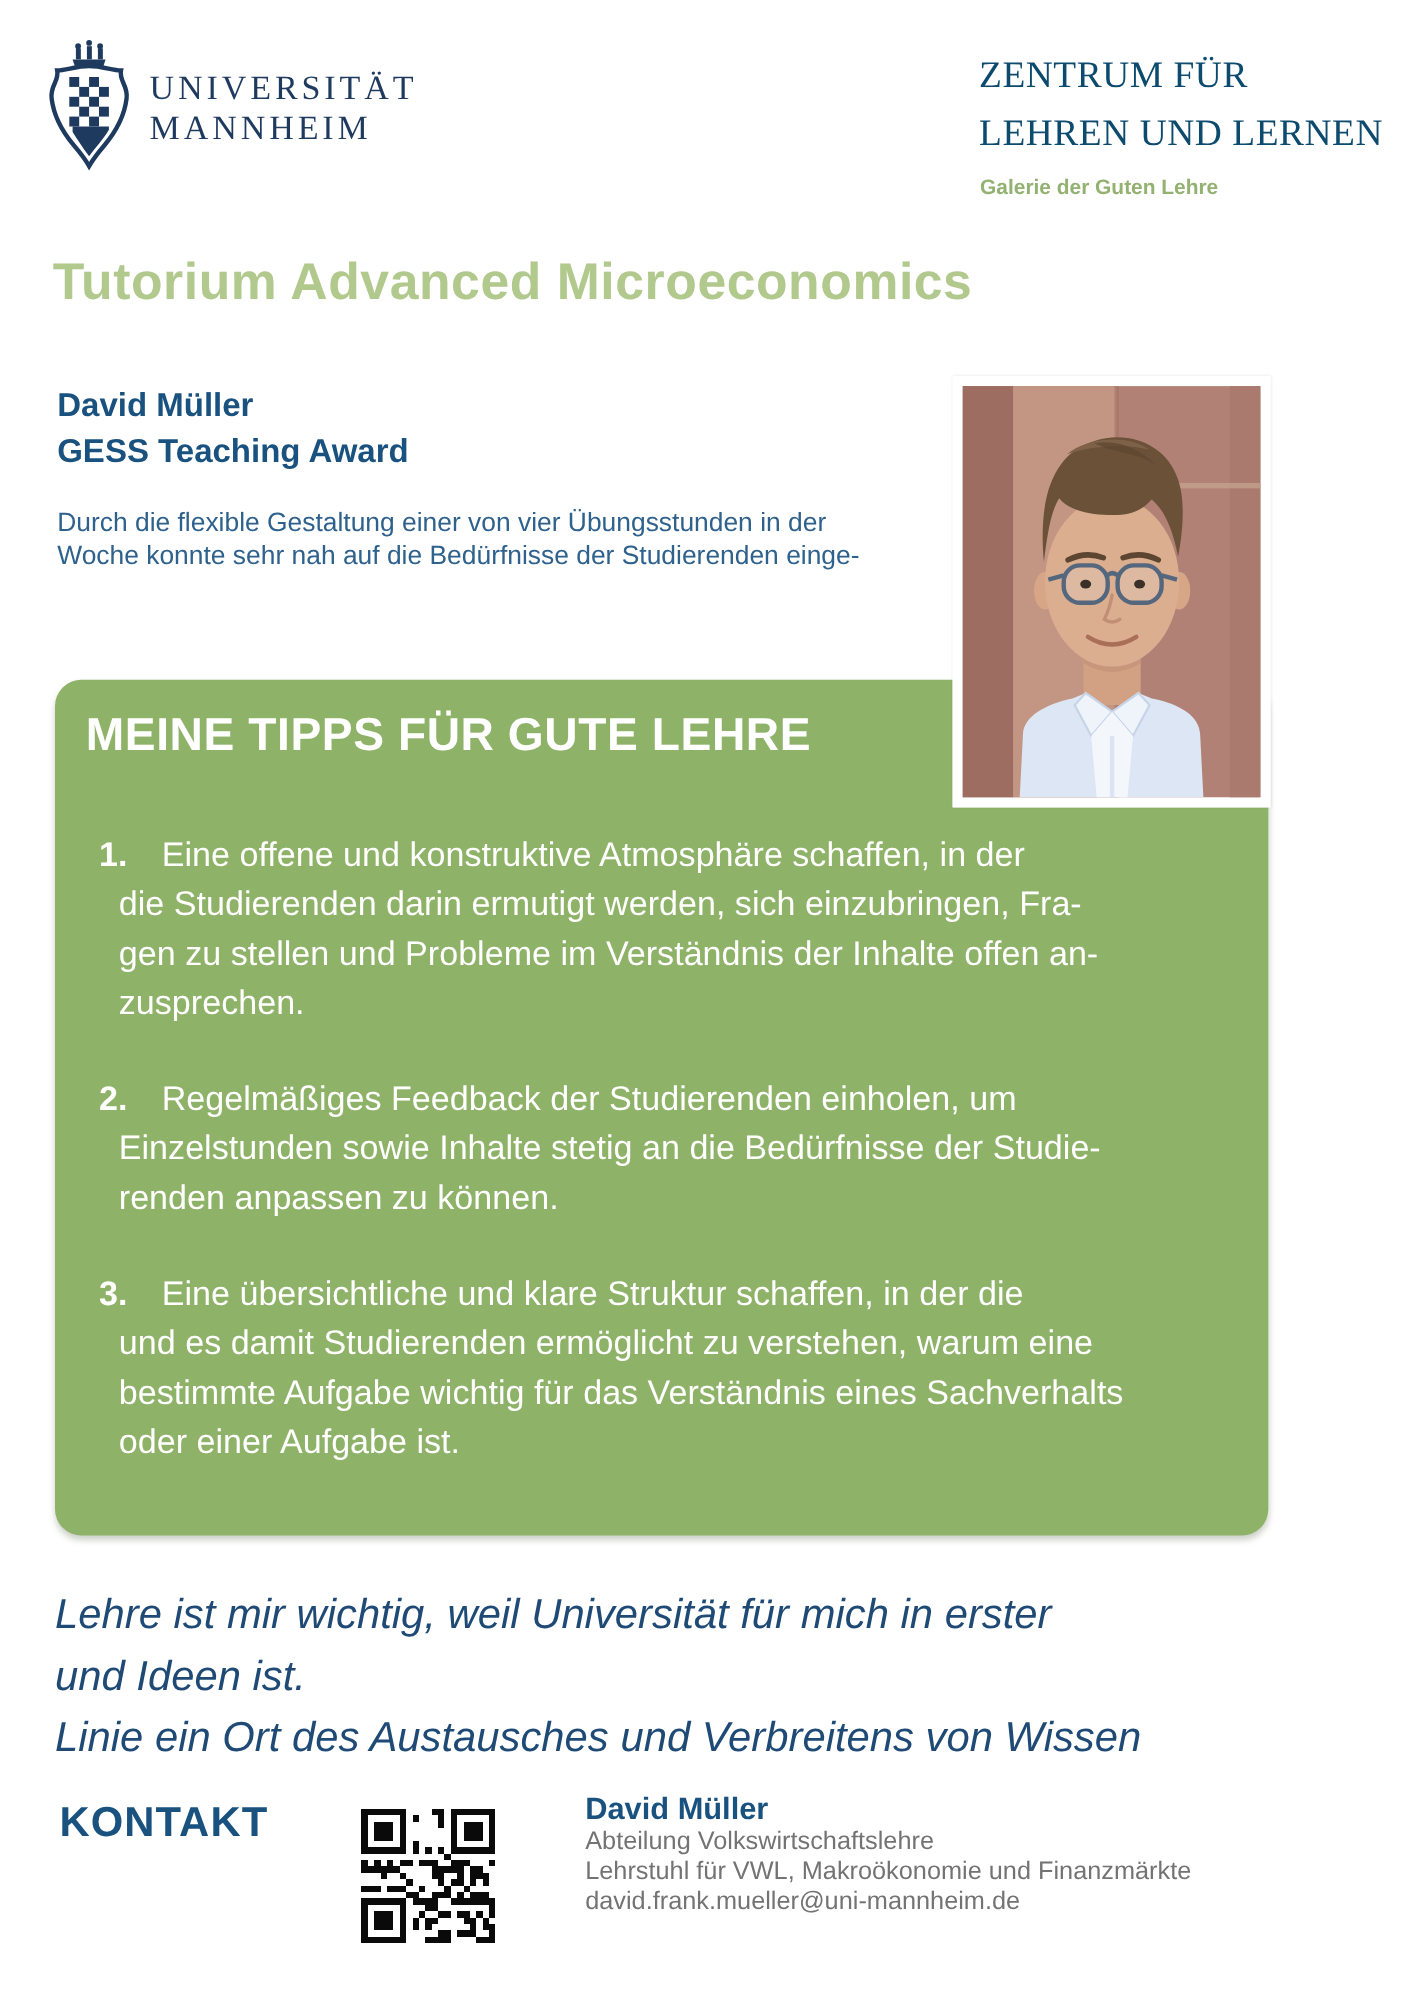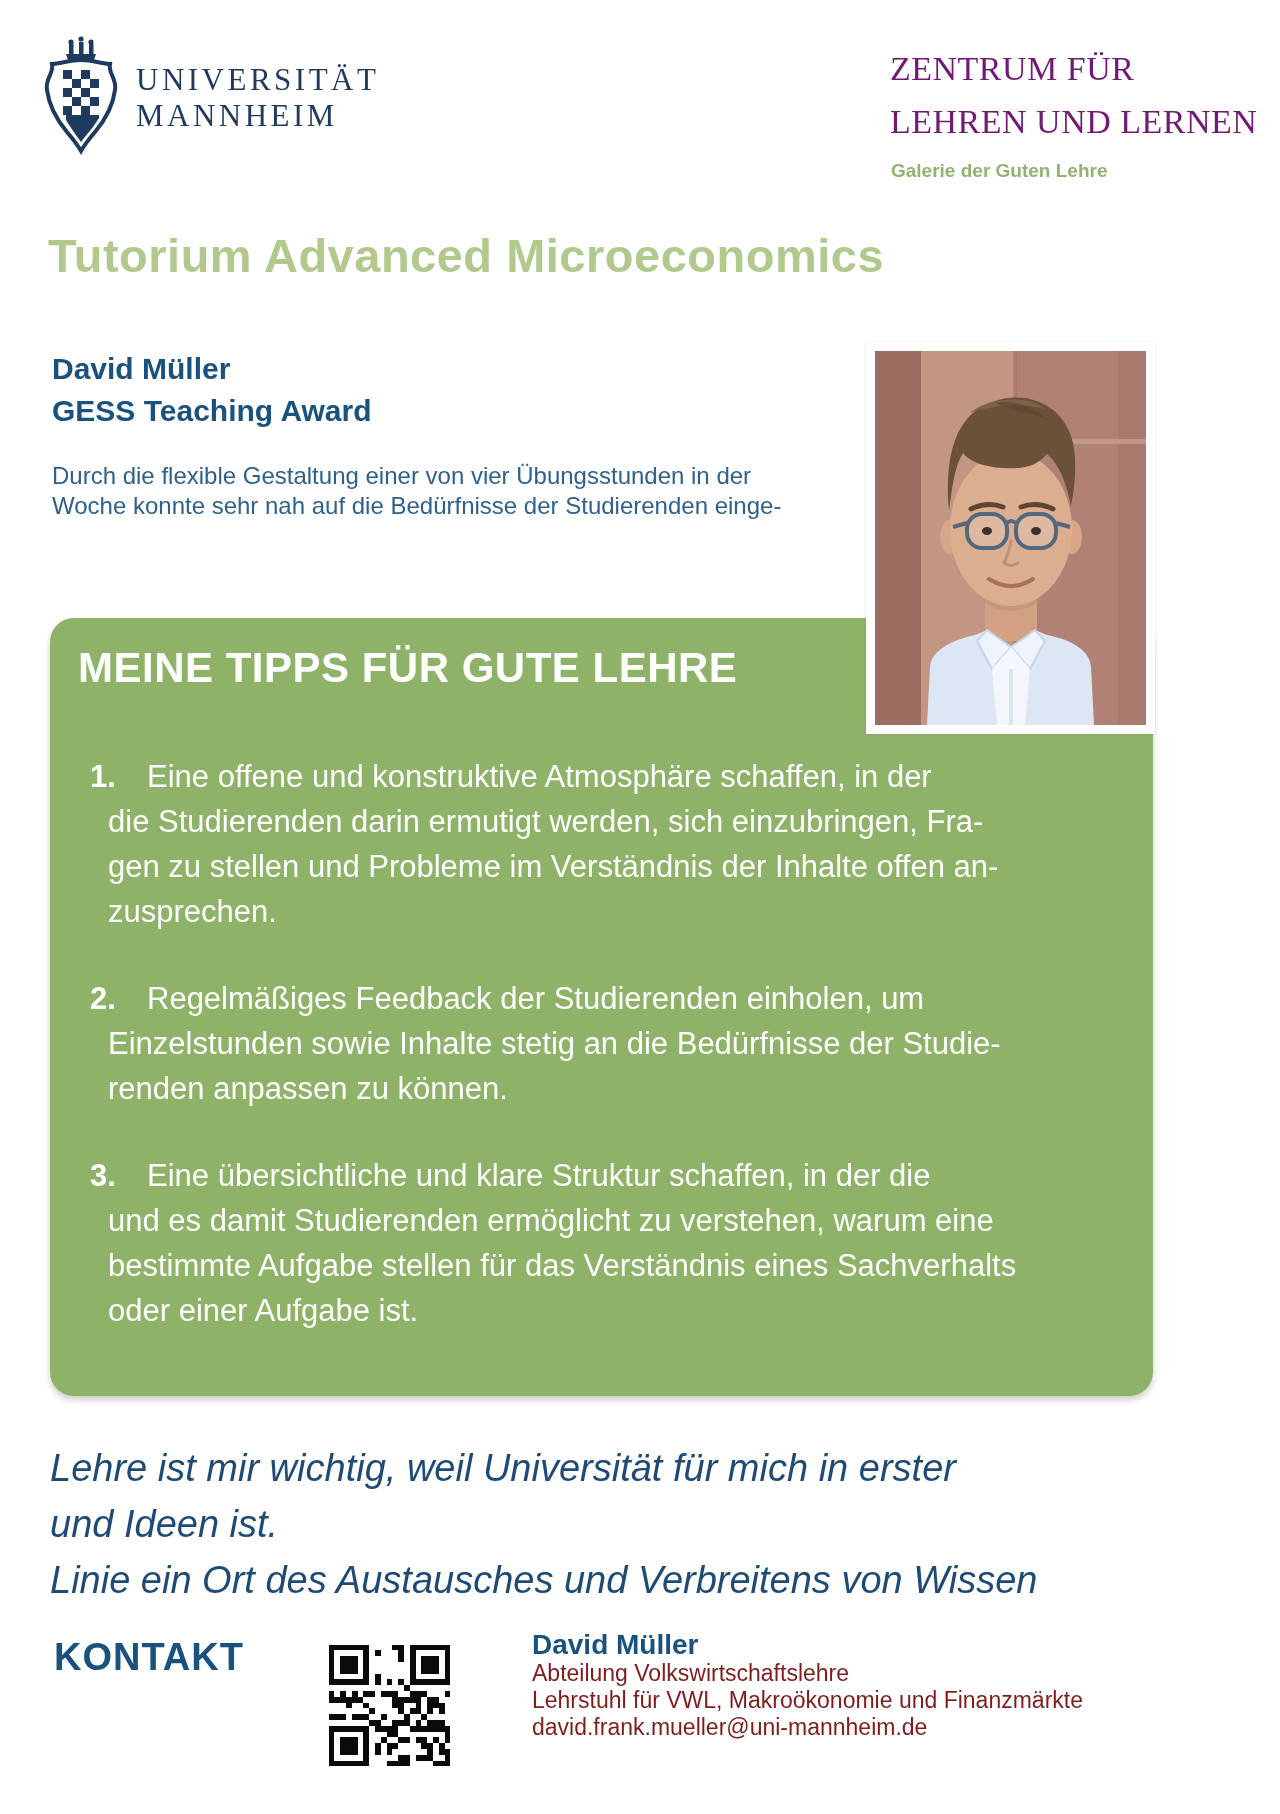--- a/index.html
+++ b/index.html
@@ -13,21 +13,21 @@
   .logo-text {
     position:absolute; left:136px; top:62px;
     font-family:"Liberation Serif", serif;
     font-size:31px; line-height:36px; letter-spacing:3.5px;
     color:#1f3a5f;
   }
   .zll-text {
     position:absolute; left:890px; top:42px;
     font-family:"Liberation Serif", serif;
     font-size:34px; line-height:53px; letter-spacing:0.5px;
-    color:#701a75;
+    color:#0c4a6e;
   }
   .galerie {
     position:absolute; left:891px; top:160px;
     font-size:19px; font-weight:bold; color:#93b271;
   }
   
   .main-title {
     position:absolute; left:48px; top:228px;
     font-size:47px; font-weight:bold; color:#b2c98e; letter-spacing:0.5px;
   }
@@ -71,21 +71,21 @@
   }
   .quote div { white-space:nowrap; }
   
   .kontakt-heading {
     position:absolute; left:54px; top:1636px;
     font-size:38px; font-weight:bold; color:#1a527f; letter-spacing:1px;
   }
   .qr { position:absolute; left:317px; top:1633px; width:145px; height:145px; }
   .contact-block { position:absolute; left:532px; top:1629px; }
   .contact-name { font-size:28px; font-weight:bold; color:#1a527f; line-height:31px; }
-  .contact-line { font-size:23px; color:#7f1d1d; line-height:27px; white-space:nowrap; }
+  .contact-line { font-size:23px; color:#737373; line-height:27px; white-space:nowrap; }
 </style>
 </head>
 <body>
 
 <div class="page">
 
   <svg class="crest" viewBox="0 0 96 130">
     <g fill="#1f3a5f">
       <circle cx="38" cy="8" r="2.6"></circle>
         <circle cx="48" cy="5" r="2.6"></circle>
@@ -150,21 +150,21 @@
         <span class="tip-num">2.</span>
         <div class="tip-line tip-first"><span class="tip-bold">Regelmäßiges Feedback der Studierenden einholen</span><span>, um</span></div>
         <div class="tip-line">Einzelstunden sowie Inhalte stetig an die Bedürfnisse der Studie-</div>
         <div class="tip-line">renden anpassen zu können.</div>
       </div>
 
       <div class="tip">
         <span class="tip-num">3.</span>
         <div class="tip-line tip-first"><span class="tip-bold">Eine übersichtliche und klare Struktur schaffen</span><span>, in der die</span></div>
         <div class="tip-line">und es damit Studierenden ermöglicht zu verstehen, warum eine</div>
-        <div class="tip-line">bestimmte Aufgabe stellen für das Verständnis eines Sachverhalts</div>
+        <div class="tip-line">bestimmte Aufgabe wichtig für das Verständnis eines Sachverhalts</div>
         <div class="tip-line">oder einer Aufgabe ist.</div>
       </div>
 
     </div>
   </div>
 
   <div class="photo-frame">
     <svg width="271" height="374" viewBox="0 0 271 374">
       <rect width="271" height="374" fill="#b28176"></rect>
       <rect x="0" width="46" height="374" fill="#9e6d61"></rect>

